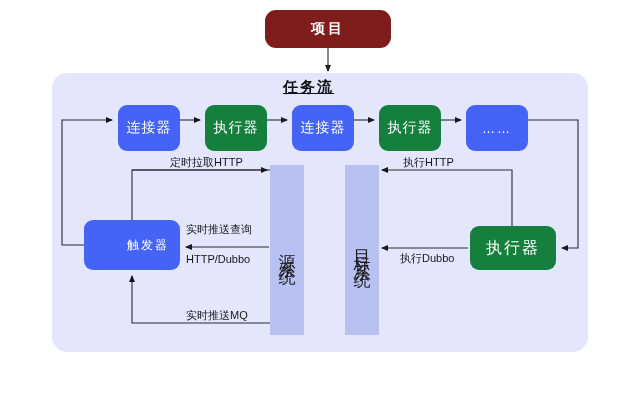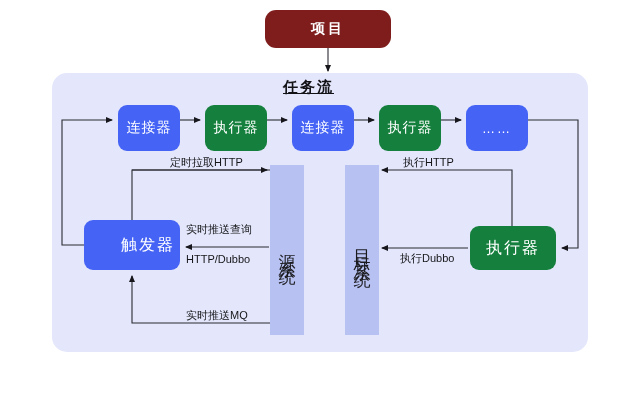--- a/index.html
+++ b/index.html
@@ -51,21 +51,21 @@
   .f2{left:205px;}
   .f3{left:292px;}
   .f4{left:379px;}
   .f5{left:466px;}
 
   .dots{font-size:13px;letter-spacing:2px;}
 
   
   .trigger{
     left:84px;top:220px;width:96px;height:50px;
-    font-size:16px;letter-spacing:2px;padding-left:32px;
+    font-size:12px;letter-spacing:2px;padding-left:32px;
   }
   
   .executor-r{
     left:470px;top:226px;width:86px;height:44px;
     font-size:16px;letter-spacing:2px;
   }
 
   
   .syscol{
     position:absolute;

